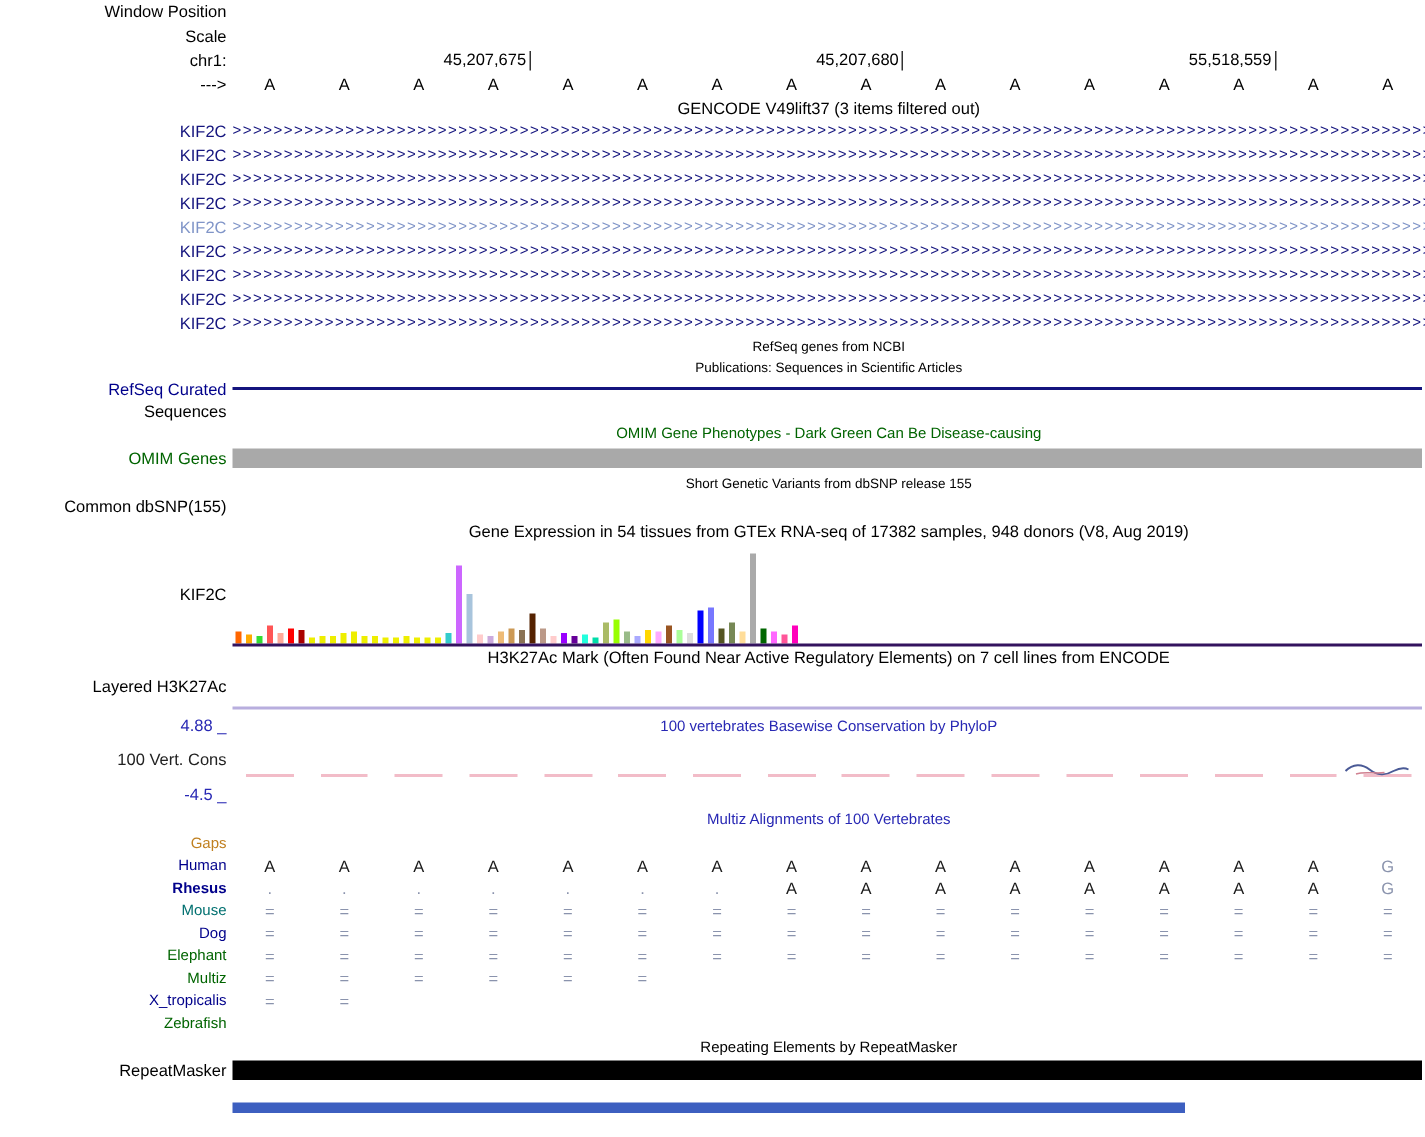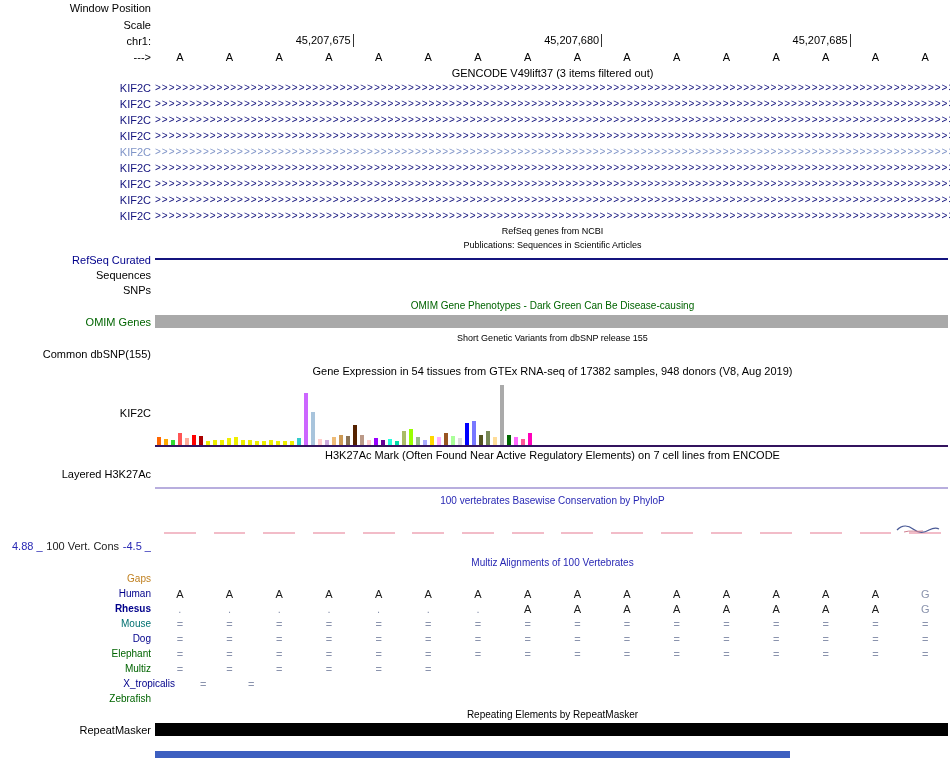--- a/index.html
+++ b/index.html
@@ -35,21 +35,21 @@
   .omim-label{color:var(--omim-green,#006400);}
   .omim-bar{position:absolute;left:0;right:2px;top:2px;height:13px;background:var(--omim-bar,#A9A9A9);}
   .gtex-row{height:68px;}
   .gtex-base{position:absolute;left:0;right:2px;bottom:0;border-bottom:2px solid #33135E;}
   .gtex-bars{position:absolute;left:2px;bottom:2px;display:flex;align-items:flex-end;gap:3px;}
   .gtex-bar{width:4px;flex:none;}
   .h3k-row{height:30px;align-items:flex-start;}
   .h3k-row .row-label{padding-top:6px;}
   .h3k-line{position:absolute;left:0;right:2px;bottom:3px;border-bottom:2px solid var(--h3k-line,#B8AEDE);}
   .phylop{display:flex;height:62px;}
-  .py-labels{width:155px;flex:none;display:flex;justify-content:space-between;align-items:flex-end;padding:2px 4px 2px 12px;}
+  .py-labels{width:155px;flex:none;display:flex;flex-direction:column;justify-content:space-between;align-items:flex-end;padding:2px 4px 2px 0;}
   .py-minmax{color:var(--title-blue,#2828B4);}
   .py-name{color:#222;}
   .py-content{flex:1;display:flex;flex-direction:column;min-width:0;}
   .py-title{height:16px;flex:none;}
   .py-signal{flex:1;position:relative;}
   .py-cell{position:relative;}
   .py-dash{position:absolute;top:52%;left:18%;right:18%;height:2px;background:var(--pink,#F2BCC8);}
   .py-squiggle{position:absolute;right:10px;top:30%;}
   .sp-row{height:15px;}
   .sp-name{font-size:10px;}
@@ -70,21 +70,21 @@
 
   <div class="row h17">
     <div class="row-label">Scale</div>
   </div>
 
   <div class="row h16">
     <div class="row-label">chr1:</div>
     <div class="row-content">
       <span class="ruler-label r1">45,207,675</span>
       <span class="ruler-label r2">45,207,680</span>
-      <span class="ruler-label r3">45,207,685</span>
+      <span class="ruler-label r3">55,518,559</span>
     </div>
   </div>
 
   <div class="row h16">
     <div class="row-label">---&gt;</div>
     <div class="row-content grid16">
         <span class="cell">A</span>
         <span class="cell">A</span>
         <span class="cell">A</span>
         <span class="cell">A</span>
@@ -162,24 +162,20 @@
   </div>
 
   <div class="row h15">
     <div class="row-label navy">RefSeq Curated</div>
     <div class="row-content">
         <div class="refseq-line"></div>
       </div>
   </div>
   <div class="row h15">
     <div class="row-label">Sequences</div>
-    <div class="row-content"></div>
-  </div>
-  <div class="row h16">
-    <div class="row-label">SNPs</div>
     <div class="row-content"></div>
   </div>
 
   <div class="row h15 title-row">
     <div class="row-label"></div>
     <div class="row-content">
         <span class="t-md t-green">OMIM Gene Phenotypes - Dark Green Can Be Disease-causing</span>
       </div>
   </div>
   <div class="row h17">
@@ -499,21 +495,21 @@
           <span class="cell align-cell"></span>
           <span class="cell align-cell"></span>
           <span class="cell align-cell"></span>
           <span class="cell align-cell"></span>
           <span class="cell align-cell"></span>
           <span class="cell align-cell"></span>
           <span class="cell align-cell"></span>
         </div>
       </div>
       <div class="row sp-row">
-        <div class="row-label sp-name" style="color: rgb(0, 0, 139); margin-left: 24px;">X_tropicalis</div>
+        <div class="row-label sp-name" style="color: rgb(0, 0, 139);">X_tropicalis</div>
         <div class="row-content grid16">
           <span class="cell align-cell muted">=</span>
           <span class="cell align-cell muted">=</span>
           <span class="cell align-cell"></span>
           <span class="cell align-cell"></span>
           <span class="cell align-cell"></span>
           <span class="cell align-cell"></span>
           <span class="cell align-cell"></span>
           <span class="cell align-cell"></span>
           <span class="cell align-cell"></span>

